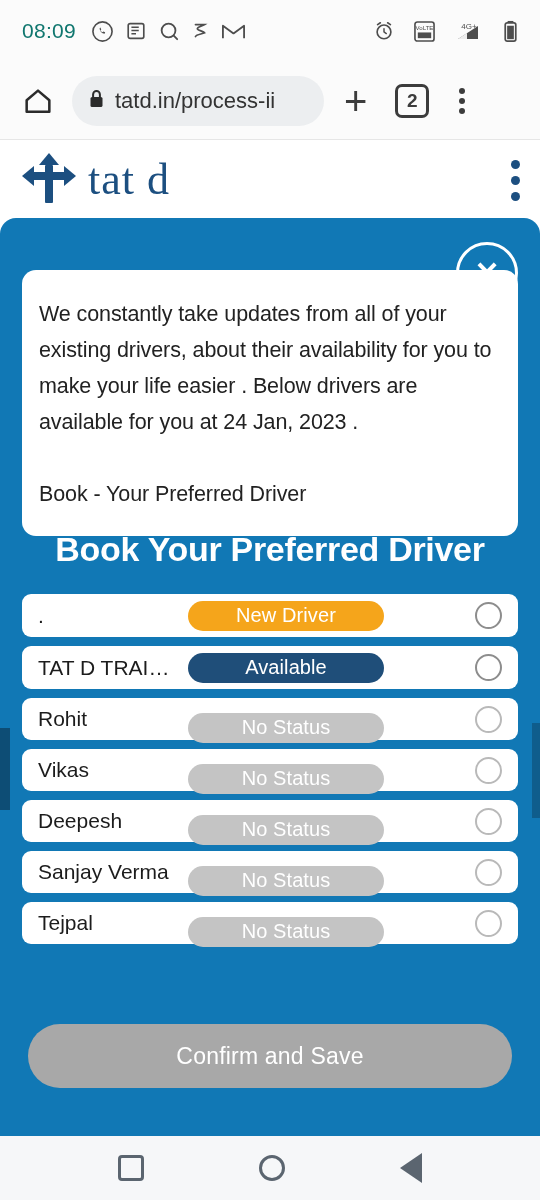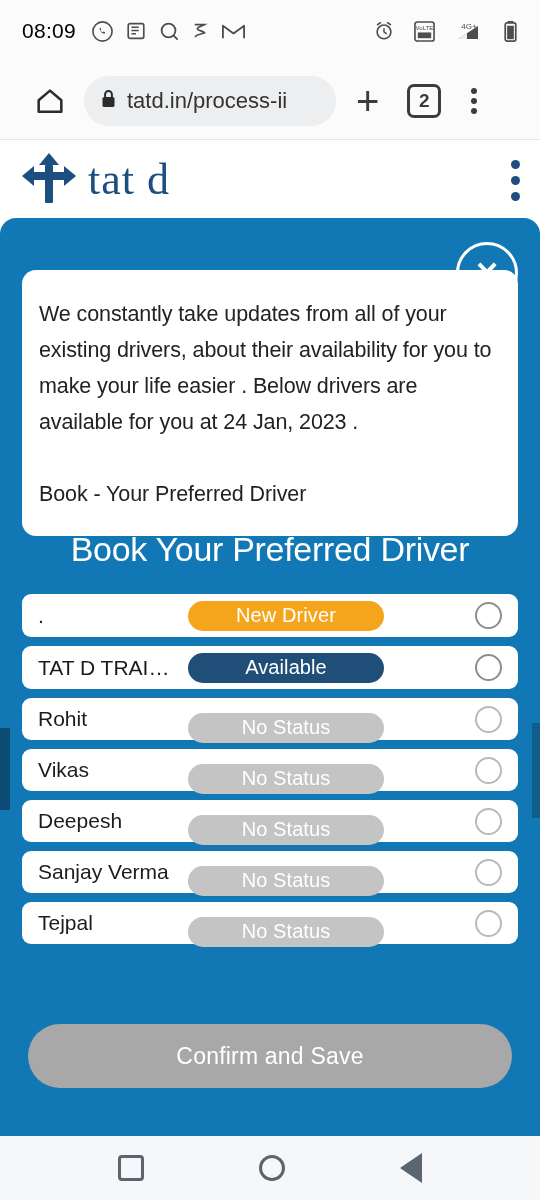--- a/index.html
+++ b/index.html
@@ -12,30 +12,30 @@
   .phone { position: relative; width: 540px; height: 1200px; background: #ffffff; }
 
   
   .statusbar {
     height: 62px; width: 100%;
     background: #fbfbfb;
     display: flex; align-items: center;
     padding: 0 22px;
   }
   .sb-left { display: flex; align-items: center; gap: 11px; }
-  .sb-time { font-size: 21px; color: #000000; letter-spacing: .3px; margin-right: 4px; text-align: center; }
+  .sb-time { font-size: 21px; color: #0f766e; letter-spacing: .3px; margin-right: 4px; text-align: center; }
   .sb-right { margin-left: auto; display: flex; align-items: center; gap: 19px; }
   .sb-ic { display: inline-flex; align-items: center; justify-content: center; color: #4d4d4d; }
 
   
   .browserbar {
     height: 78px; width: 100%;
     background: #fbfbfb;
     display: flex; align-items: center;
-    padding: 0 34px;
+    padding: 0 22px;
     border-bottom: 1px solid #e6e6e6;
   }
   .omnibox {
     flex: 0 0 auto;
     width: 252px; height: 50px;
     background: #eceef0; border-radius: 25px;
     display: flex; align-items: center;
     padding: 0 16px; margin-left: 18px; margin-right: 20px;
     overflow: hidden;
   }
@@ -94,21 +94,21 @@
     padding: 26px 17px 24px 17px;
   }
   .info-card p {
     font-size: 21.5px; line-height: 36px; color: #222; letter-spacing: -.1px;
   }
   .info-card p.second { margin-top: 36px; }
 
   .section-title {
     position: absolute; left: 0; top: 312px; width: 540px;
     text-align: center; color: #ffffff;
-    font-size: 34px; font-weight: 400; letter-spacing: -.3px;
+    font-size: 34px; font-weight: 700; letter-spacing: -.3px;
   }
 
   .driver-list { position: absolute; left: 22px; top: 376px; width: 496px; }
   .driver-row {
     position: relative;
     height: 42px; background: #ffffff; border-radius: 9px;
     display: flex; align-items: center;
     margin-bottom: 9px;
     padding: 0 16px 0 16px;
   }

